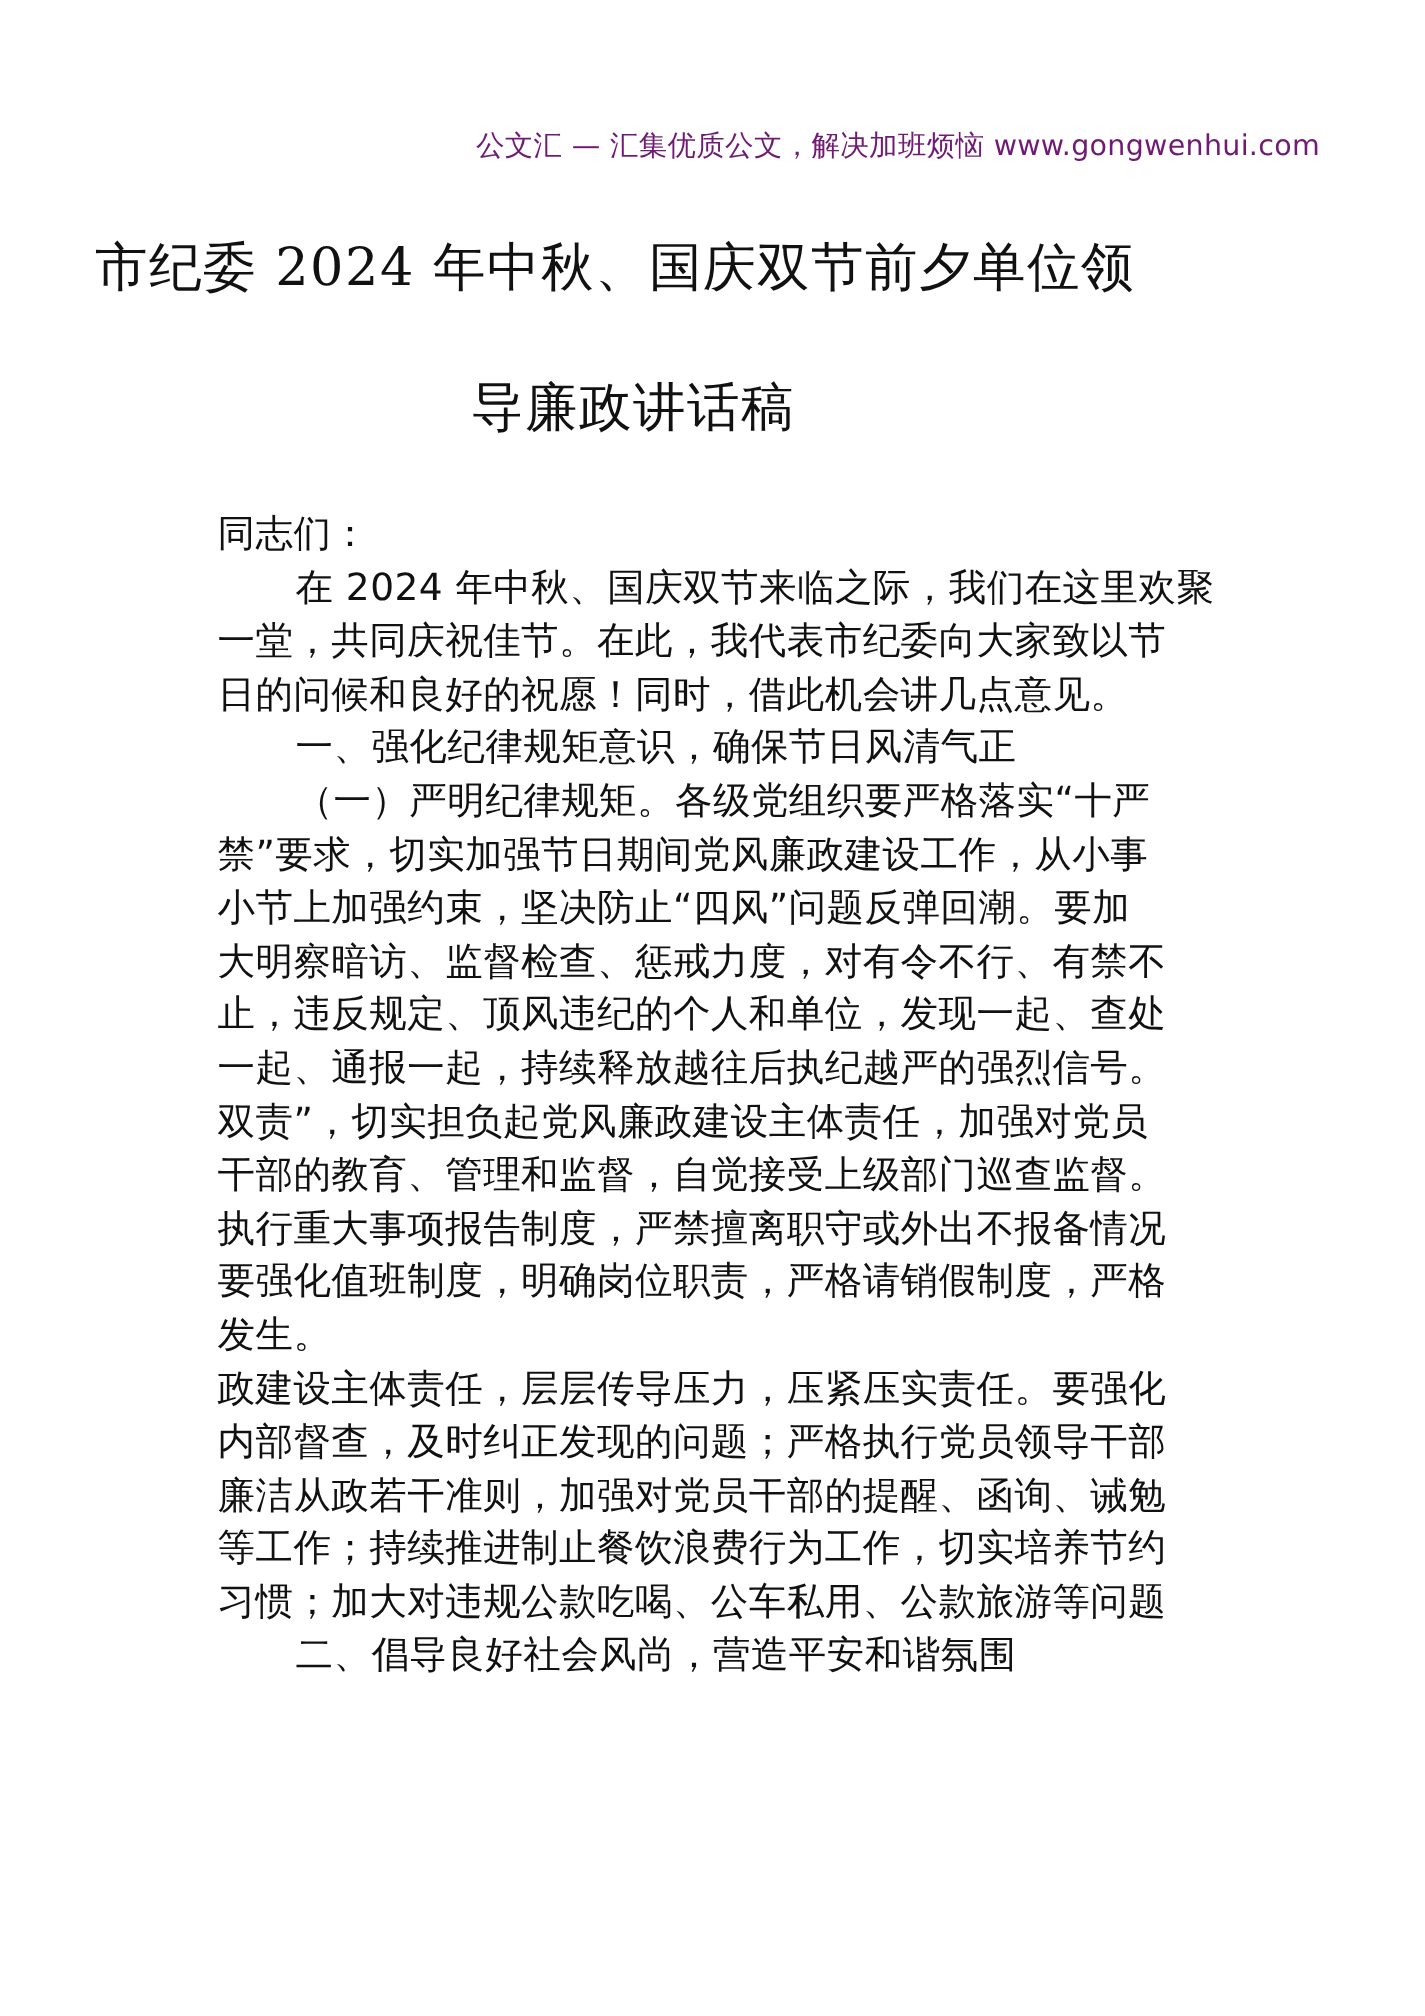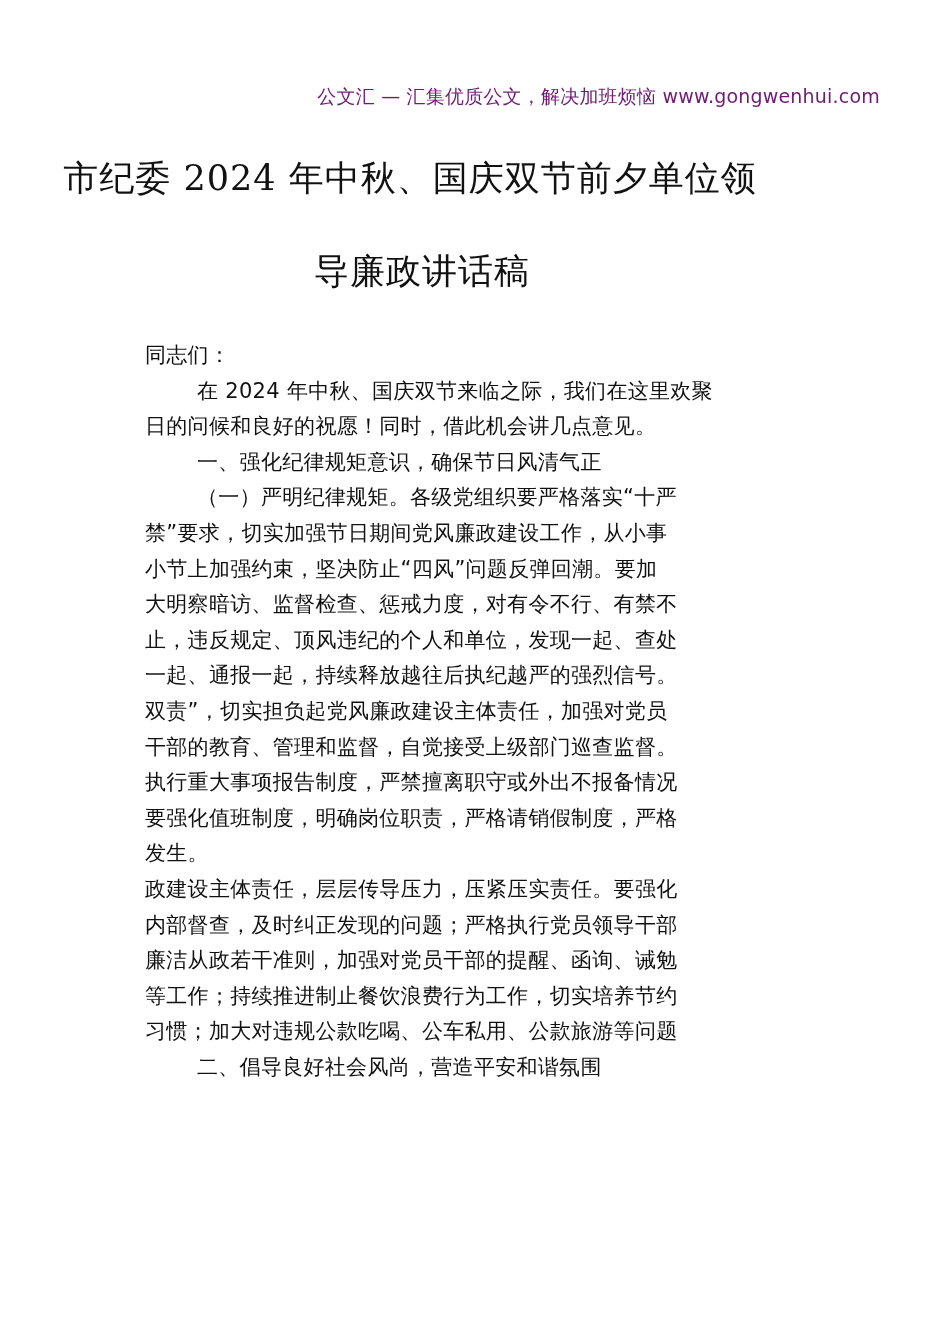--- a/index.html
+++ b/index.html
@@ -6,35 +6,36 @@
   body { width: 950px; height: 1344px; position: relative; overflow: hidden;
          font-family: "DejaVu Sans", "Liberation Sans", sans-serif; color: #111; }
   .header { position: absolute; top: 84px; left: 0; width: 880px; text-align: right;
             font-size: 19px; color: #701a75; letter-spacing: 0.2px; }
   .title { position: absolute; left: 0; width: 796px; text-align: center;
            font-family: "DejaVu Serif", "Liberation Serif", serif; font-size: 35px; color: #111;
            letter-spacing: 1px; margin-left: 12px; }
   .title.l1 { top: 155px; }
   .title.l2 { top: 248px; padding-left: 12px; }
   .body { position: absolute; left: 145px; top: 338px; width: 665px; }
-  .line { height: 35.6px; line-height: 35.6px; font-size: 21px; white-space: nowrap;
+  .line { height: 35.6px; line-height: 35.6px; font-size: 25px; white-space: nowrap;
           letter-spacing: 0.3px; }
   .indent { padding-left: 52px; }
 </style>
 </head>
 <body>
 
 <div class="header">公文汇 — 汇集优质公文，解决加班烦恼 www.gongwenhui.com</div>
 
 <div class="title l1">市纪委 2024 年中秋、国庆双节前夕单位领</div>
 <div class="title l2">导廉政讲话稿</div>
 
 <div class="body">
   <div class="line">同志们：</div>
   <div class="line indent">在 2024 年中秋、国庆双节来临之际，我们在这里欢聚</div>
+  <div class="line">一堂，共同庆祝佳节。在此，我代表市纪委向大家致以节</div>
   <div class="line">日的问候和良好的祝愿！同时，借此机会讲几点意见。</div>
   <div class="line indent">一、强化纪律规矩意识，确保节日风清气正</div>
   <div class="line indent">（一）严明纪律规矩。各级党组织要严格落实“十严</div>
   <div class="line">禁”要求，切实加强节日期间党风廉政建设工作，从小事</div>
   <div class="line">小节上加强约束，坚决防止“四风”问题反弹回潮。要加</div>
   <div class="line">大明察暗访、监督检查、惩戒力度，对有令不行、有禁不</div>
   <div class="line">止，违反规定、顶风违纪的个人和单位，发现一起、查处</div>
   <div class="line">一起、通报一起，持续释放越往后执纪越严的强烈信号。</div>
   <div class="line">双责”，切实担负起党风廉政建设主体责任，加强对党员</div>
   <div class="line">干部的教育、管理和监督，自觉接受上级部门巡查监督。</div>

